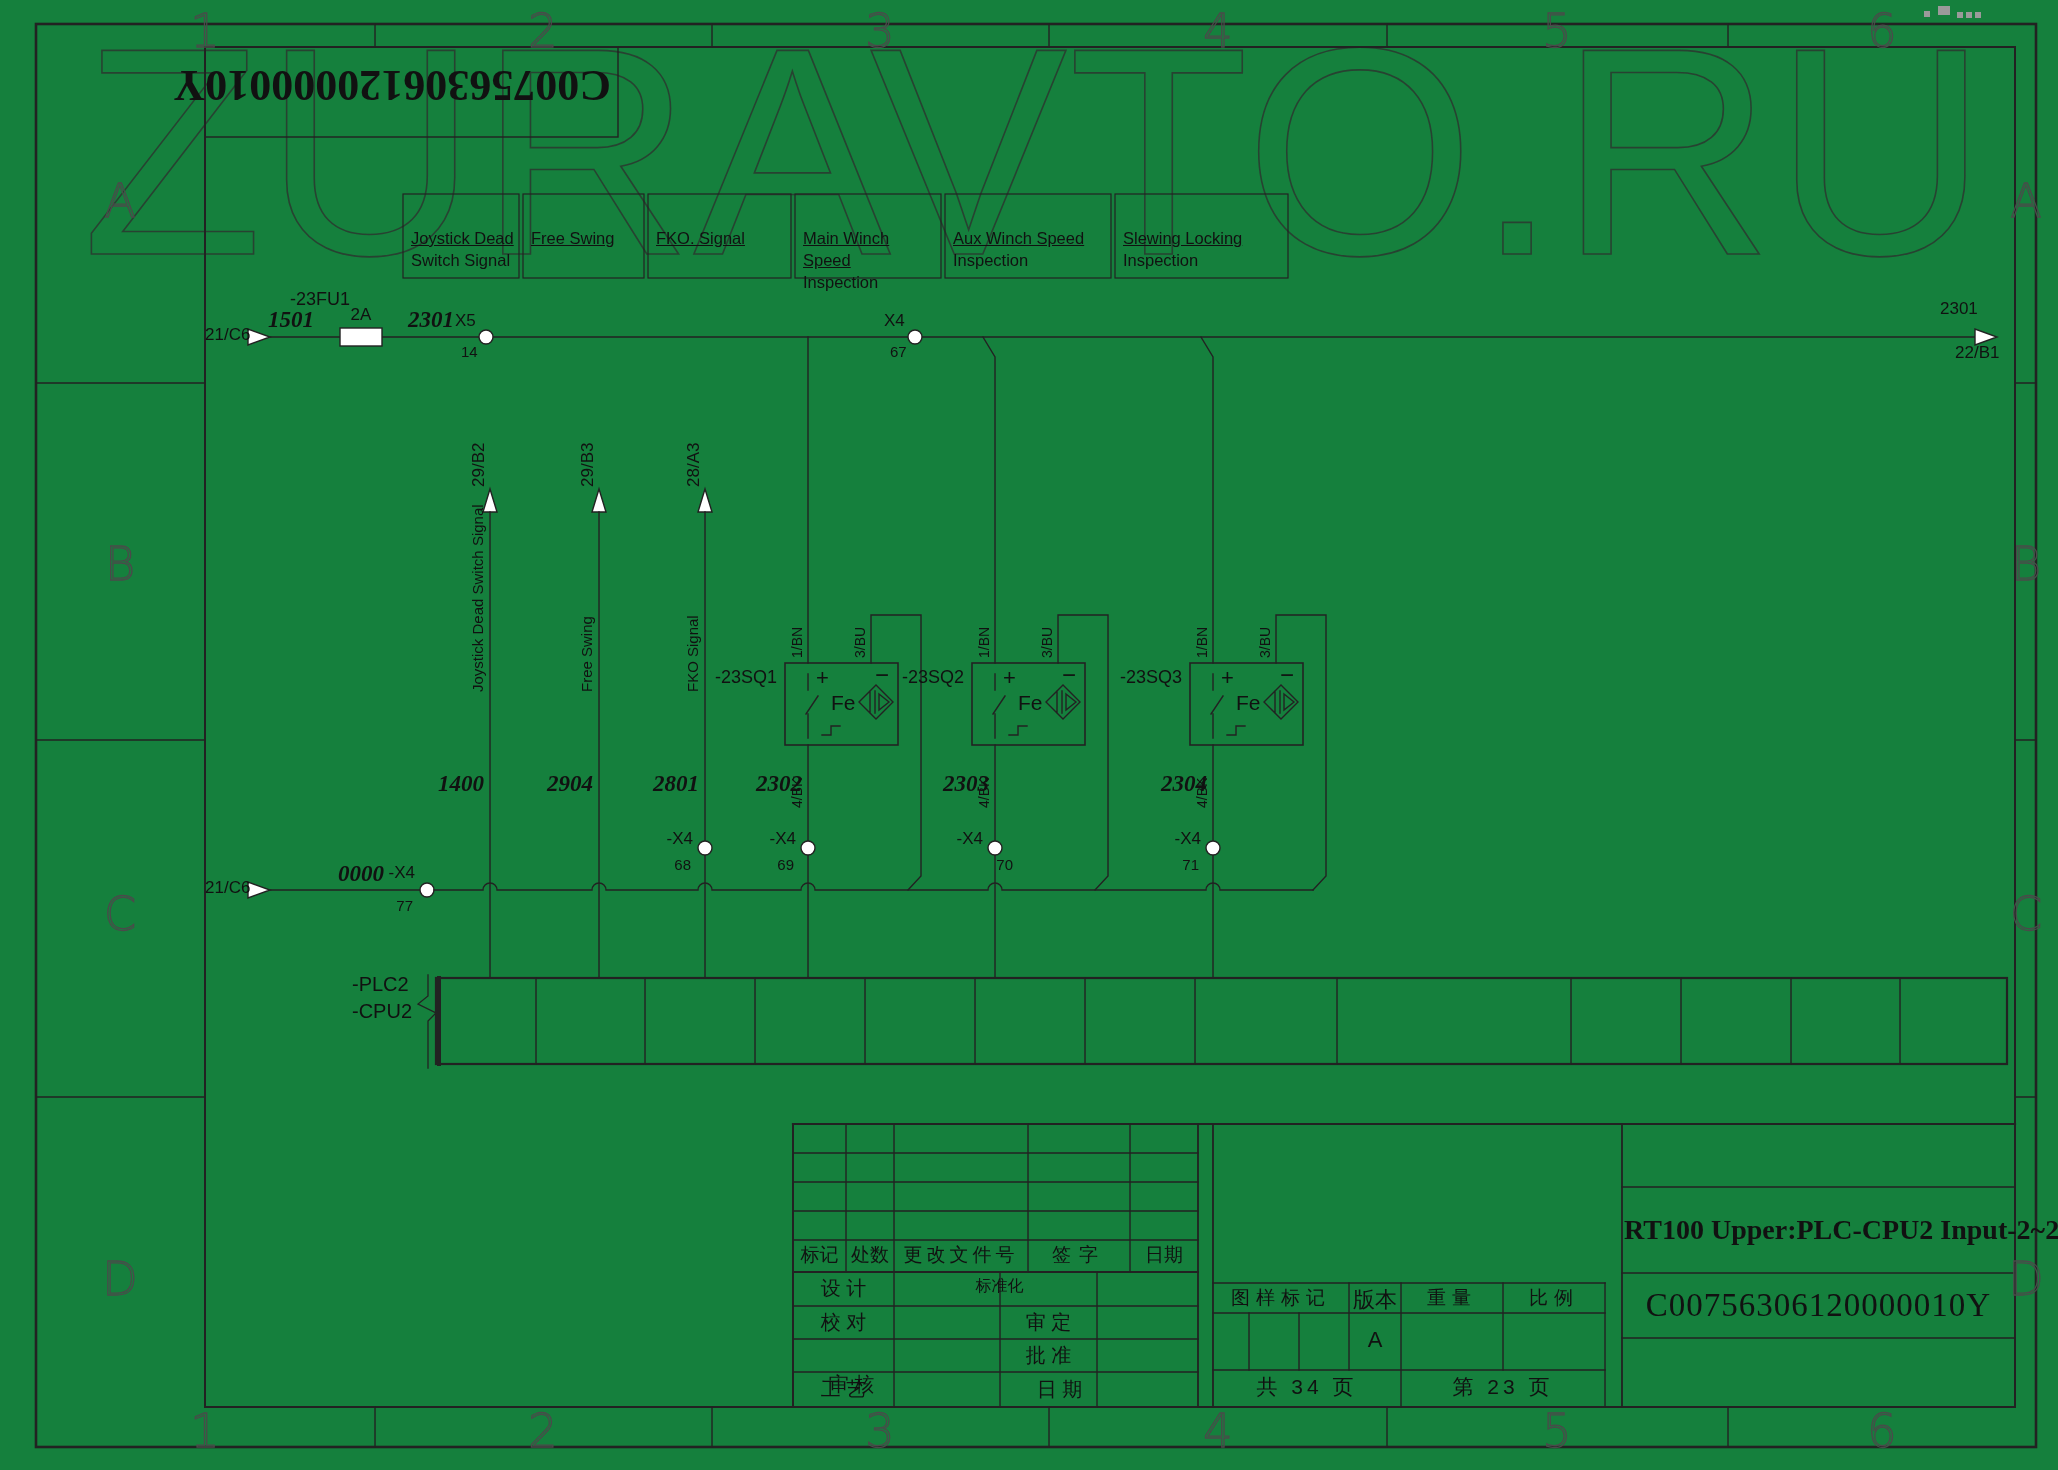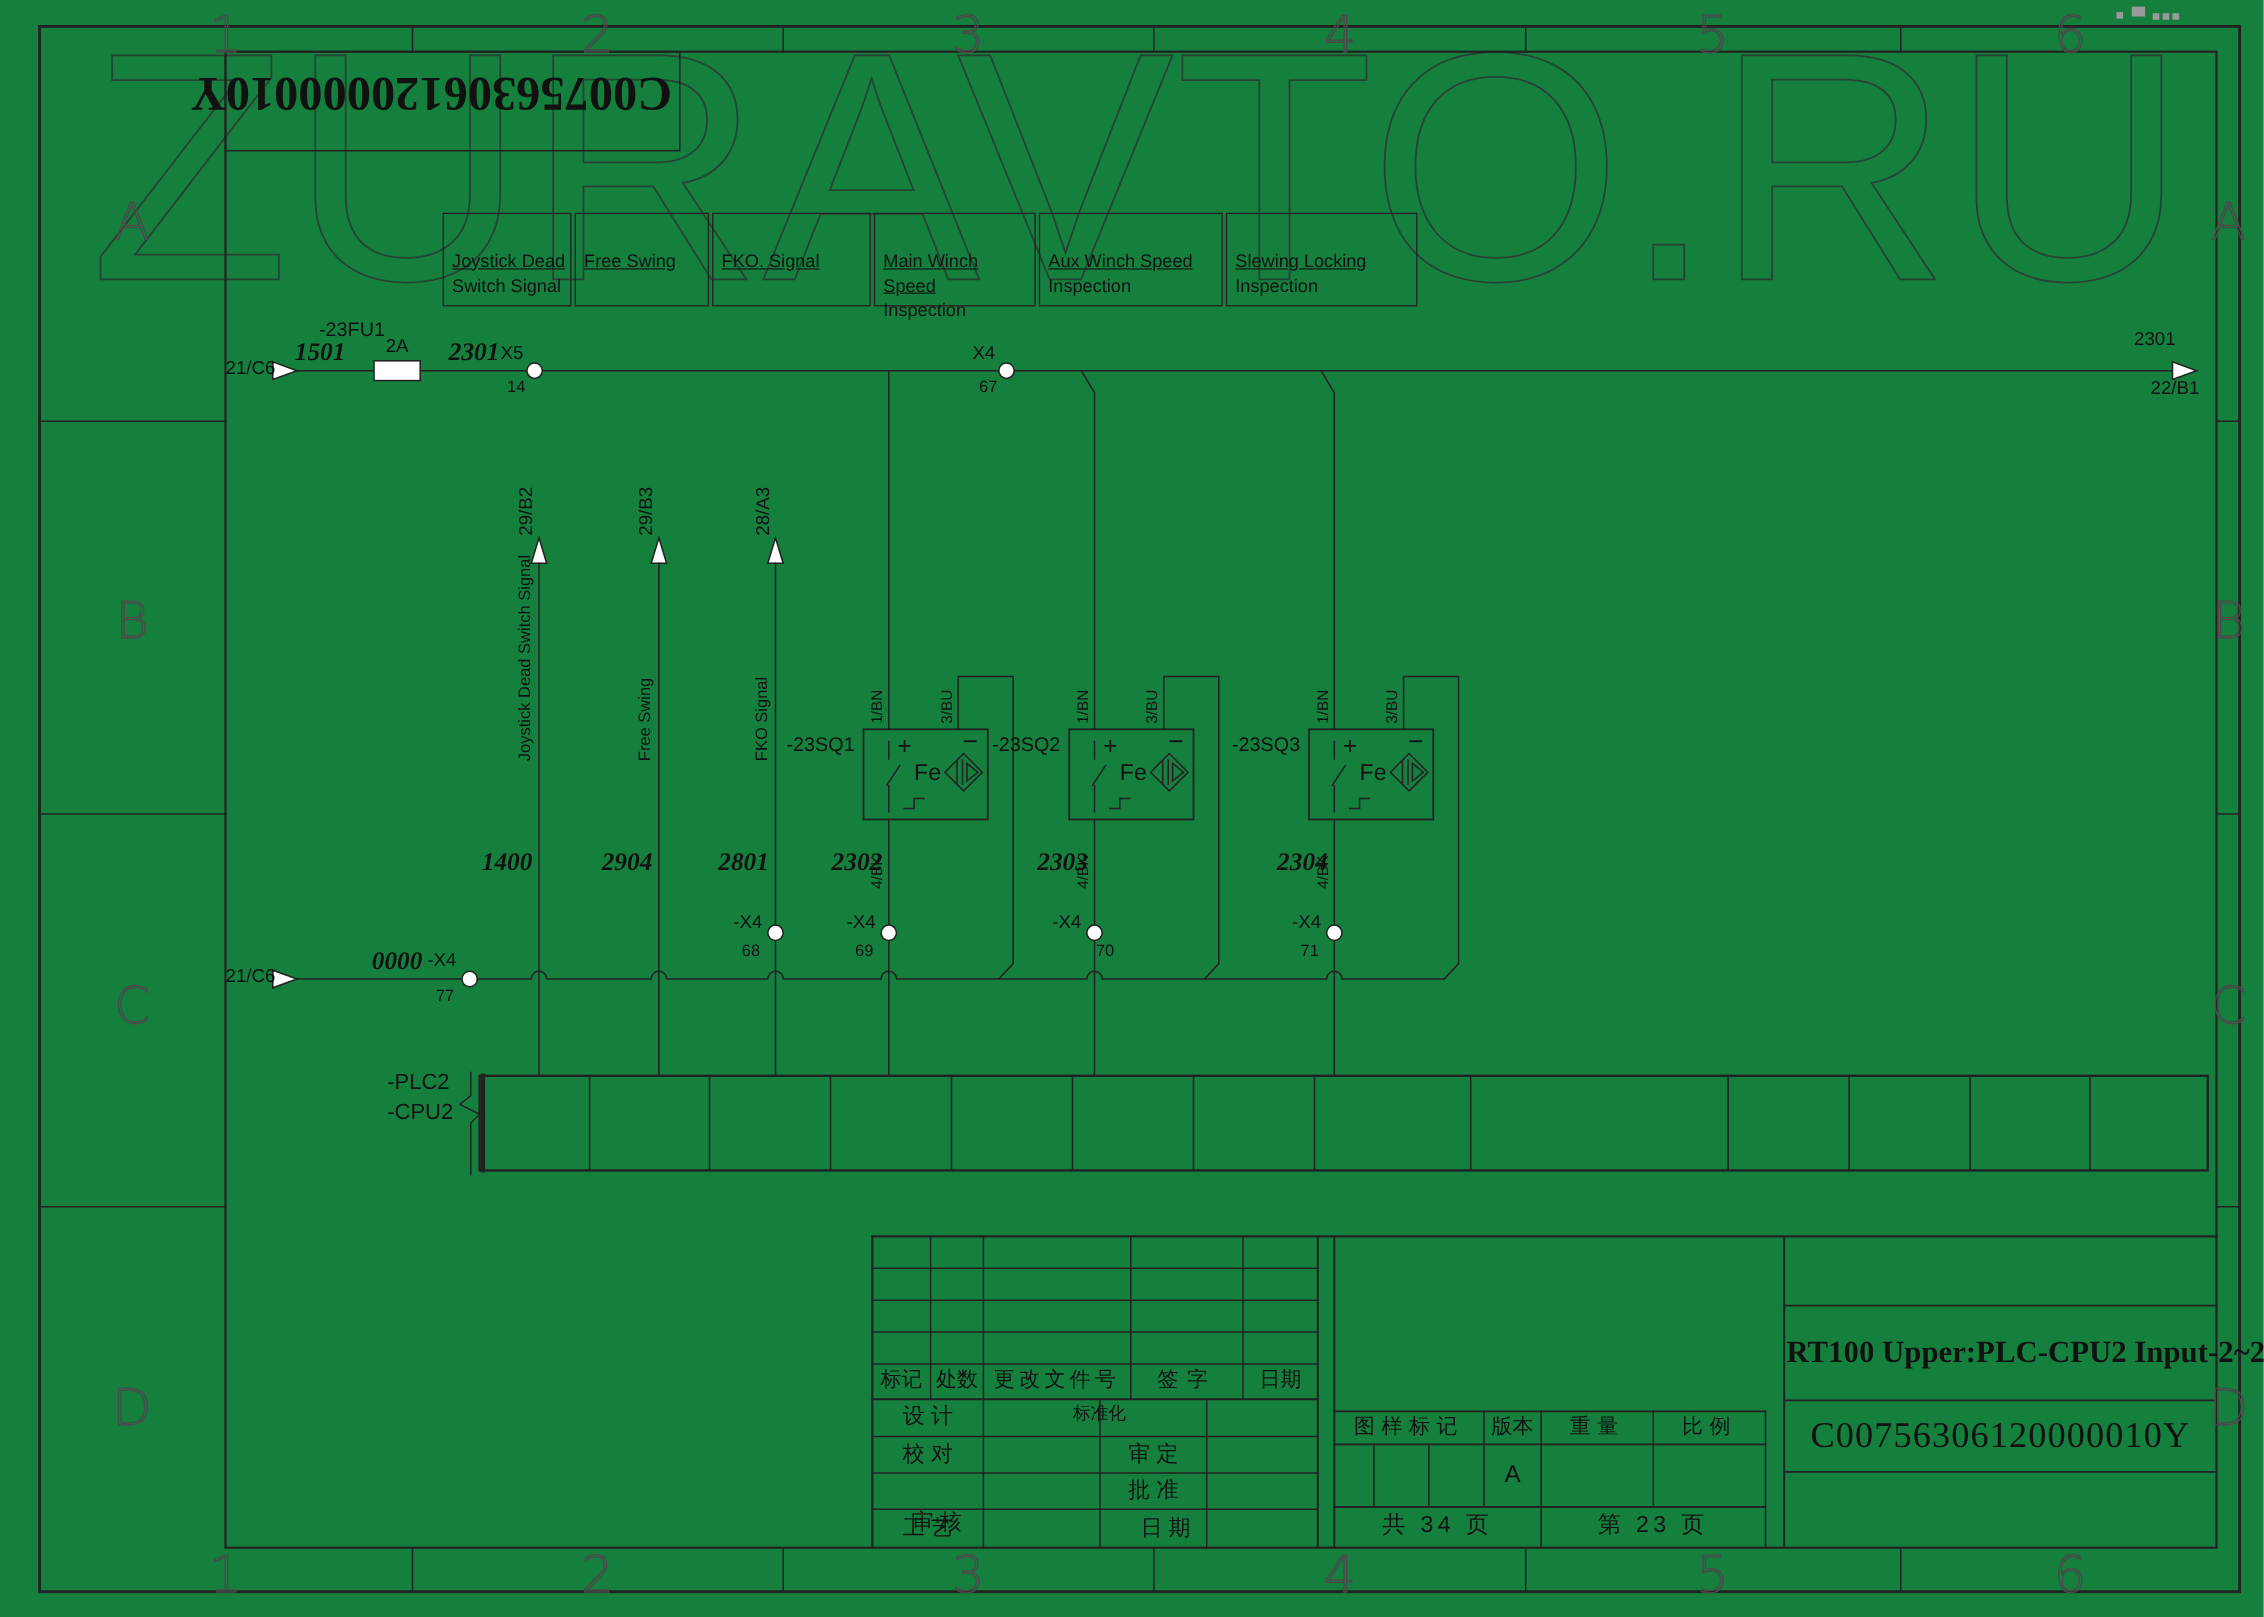--- a/index.html
+++ b/index.html
@@ -245,21 +245,21 @@
   <div class="lbl ctr" style="left:793px;top:1278px;width:101px;font-size:20px">设 计</div>
   <div class="lbl ctr" style="left:952px;top:1278px;width:95px;font-size:16px">标准化</div>
   <div class="lbl ctr" style="left:793px;top:1312px;width:101px;font-size:20px">校 对</div>
   <div class="lbl ctr" style="left:1000px;top:1312px;width:97px;font-size:20px">审 定</div>
   <div class="lbl ctr" style="left:793px;top:1374px;width:117px;font-size:20px">审 核</div>
   <div class="lbl ctr" style="left:1000px;top:1345px;width:97px;font-size:20px">批 准</div>
   <div class="lbl ctr" style="left:793px;top:1379px;width:101px;font-size:20px">工 艺</div>
   <div class="lbl ctr" style="left:1000px;top:1379px;width:119px;font-size:20px">日 期</div>
 
   <div class="lbl ctr" style="left:1213px;top:1288px;width:136px;font-size:19px;letter-spacing:6px">图样标记</div>
-  <div class="lbl ctr" style="left:1349px;top:1288px;width:52px;font-size:19px">版本</div>
+  <div class="lbl ctr" style="left:1349px;top:1288px;width:52px;font-size:22px">版本</div>
   <div class="lbl ctr" style="left:1401px;top:1288px;width:102px;font-size:19px;letter-spacing:6px">重量</div>
   <div class="lbl ctr" style="left:1503px;top:1288px;width:102px;font-size:19px;letter-spacing:6px">比例</div>
   <div class="lbl ctr" style="left:1349px;top:1328px;width:52px;font-size:22px">A</div>
   <div class="lbl ctr" style="left:1213px;top:1376px;width:188px;font-size:21px;letter-spacing:4px">共 34 页</div>
   <div class="lbl ctr" style="left:1401px;top:1376px;width:204px;font-size:21px;letter-spacing:4px">第 23 页</div>
 
   <div class="lbl ctr" style="left:1624px;top:1215px;width:389px;font-size:28px;font-family:'Liberation Serif',serif;font-weight:bold">RT100 Upper:PLC-CPU2 Input-2~2</div>
   <div class="lbl ctr" style="left:1624px;top:1288px;width:389px;font-size:33px;font-family:'Liberation Serif',serif;letter-spacing:1px">C00756306120000010Y</div>
 
 </div>

